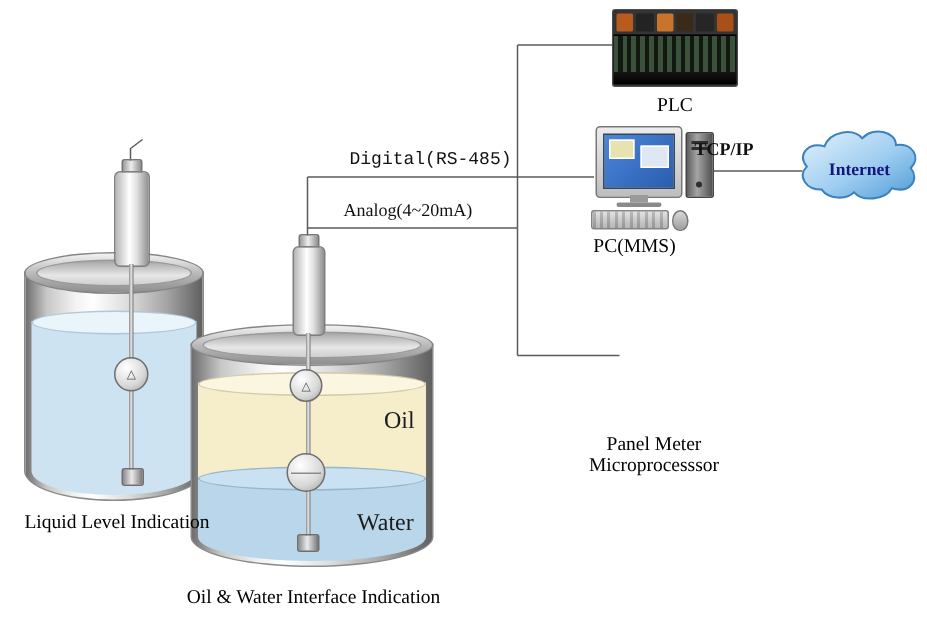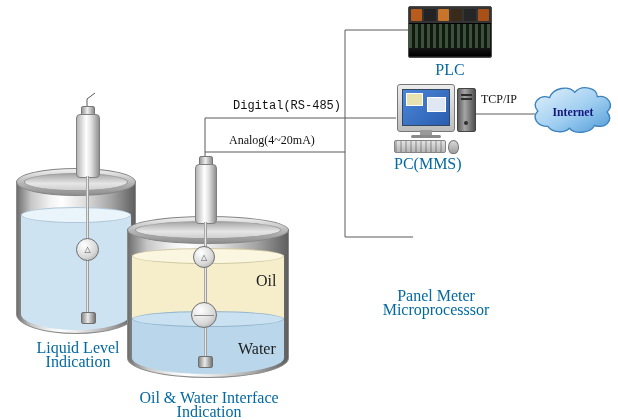--- a/index.html
+++ b/index.html
@@ -3,21 +3,21 @@
 <meta charset="utf-8">
 <style>
   html,body{margin:0;padding:0;background:#fff;}
   .canvas{position:relative;width:618px;height:420px;background:#fff;overflow:hidden;
           font-family:"Liberation Serif",serif;}
   .wires{position:absolute;left:0;top:0;z-index:1;}
   .wires path{stroke:#5a5a5a;stroke-width:1;fill:none;}
 
   
   .wire-label{position:absolute;font-size:12px;color:#111;white-space:nowrap;z-index:6;}
-  .cap{position:absolute;font-size:16px;color:#0369a1;text-align:center;z-index:6;line-height:14px;}
+  .cap{position:absolute;font-size:13px;color:#000000;text-align:center;z-index:6;line-height:14px;}
 
   
   .tank{position:absolute;z-index:2;}
   .tank .tbody{position:absolute;left:0;right:0;top:13px;bottom:0;
     background:linear-gradient(90deg,#6e6e6e 0%,#c7c7c7 12%,#f2f2f2 28%,#ffffff 38%,#dcdcdc 58%,#a4a4a4 80%,#5f5f5f 100%);
     border-radius:0 0 50% 50% / 0 0 20px 20px;border:1px solid #8a8a8a;}
   .tank .rim{position:absolute;left:0;right:0;top:0;height:26px;border-radius:50%;
     background:linear-gradient(180deg,#f2f2f2,#b5b5b5 55%,#8f8f8f);border:1px solid #848484;z-index:3;}
   .tank .rim:after{content:"";position:absolute;left:7px;right:7px;top:4px;bottom:4px;border-radius:50%;
     background:linear-gradient(180deg,#a7a7a7,#e6e6e6 60%,#cfcfcf);border:1px solid #9a9a9a;}
@@ -136,21 +136,21 @@
 
   <div class="sensor-part s-cap" style="left:199px;top:156px;"></div>
   <div class="sensor-part s-body" style="left:195px;top:164px;width:20px;height:58px;"></div>
   <div class="sensor-part s-rod" style="left:204px;top:222px;height:136px;"></div>
   <div class="sensor-part s-float" style="left:193px;top:246px;width:22px;height:22px;">△</div>
   <div class="sensor-part s-float equator" style="left:191px;top:302px;width:26px;height:26px;"></div>
   <div class="sensor-part s-weight" style="left:198px;top:356px;"></div>
 
   <div class="wire-label" style="left:233px;top:99px;font-family:Liberation Mono, monospace;">Digital(RS-485)</div>
   <div class="wire-label" style="left:229px;top:133px;">Analog(4~20mA)</div>
-  <div class="wire-label" style="left:481px;top:92px;">TCP/IP</div>
+  <div class="wire-label" style="left:463px;top:92px;font-weight:bold;">TCP/IP</div>
 
   <div class="plc">
     <div class="plc-top">
       <span class="mod1"></span>
         <span class="mod2"></span>
         <span class="mod3"></span>
       <span class="mod4"></span>
         <span class="mod5"></span>
         <span class="mod6"></span>
     </div>

